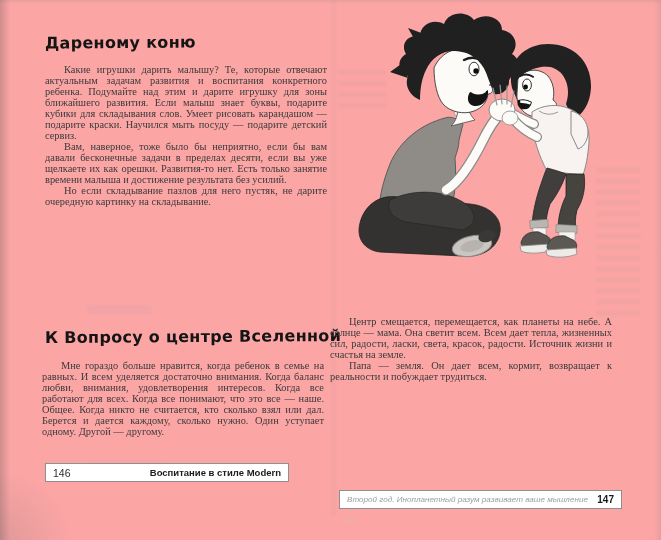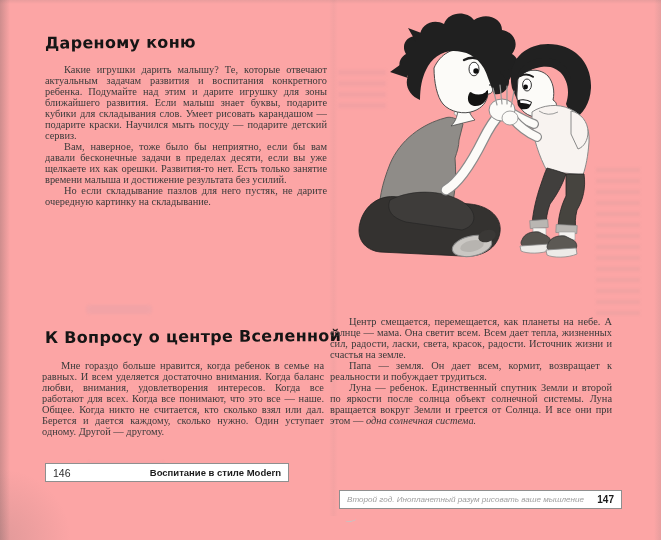--- a/index.html
+++ b/index.html
@@ -183,25 +183,24 @@
       <ellipse cx="160" cy="110" rx="8" ry="7" fill="#fcfbf8" stroke="#8a8a8a" stroke-width="0.8"></ellipse>
       <path d="M147,97 L143,80 M152,96 L150,77 M157,96 L157,78 M161,99 L164,83" stroke="#999" stroke-width="1.2" stroke-linecap="round"></path>
     </g>
   </svg>
 
   <div class="abs body-text rp-body">
     <div>
         <p class="para">Центр смещается, перемещается, как планеты на небе. А солнце — мама. Она светит всем. Всем дает тепла, жизненных сил, радости, ласки, света, красок, радости. Источник жизни и счастья на земле.</p>
         <p class="para">Папа — земля. Он дает всем, кормит, возвращает к реальности и побуждает трудиться.</p>
       </div>
-    <p class="para"><span>Луна — ребенок. Единственный спутник Земли и второй по яркости после солнца объект солнечной системы. Луна вращается вокруг Земли и греется от Солнца. И все они при этом — </span><em>одна солнечная система.</em></p>
   </div>
 
   <div class="footer-box rp-footer">
-    <span class="running">Второй год. Инопланетный разум рисовать ваше мышление</span>
+    <span class="running">Второй год. Инопланетный разум развивает ваше мышление</span>
     <span class="page-num">147</span>
   </div>
 
   <div class="abs edge-left"></div>
   <div class="abs edge-right"></div>
   <div class="abs edge-top"></div>
   <div class="abs corner"></div>
   <div class="abs artifact"></div>
 </div>
 

